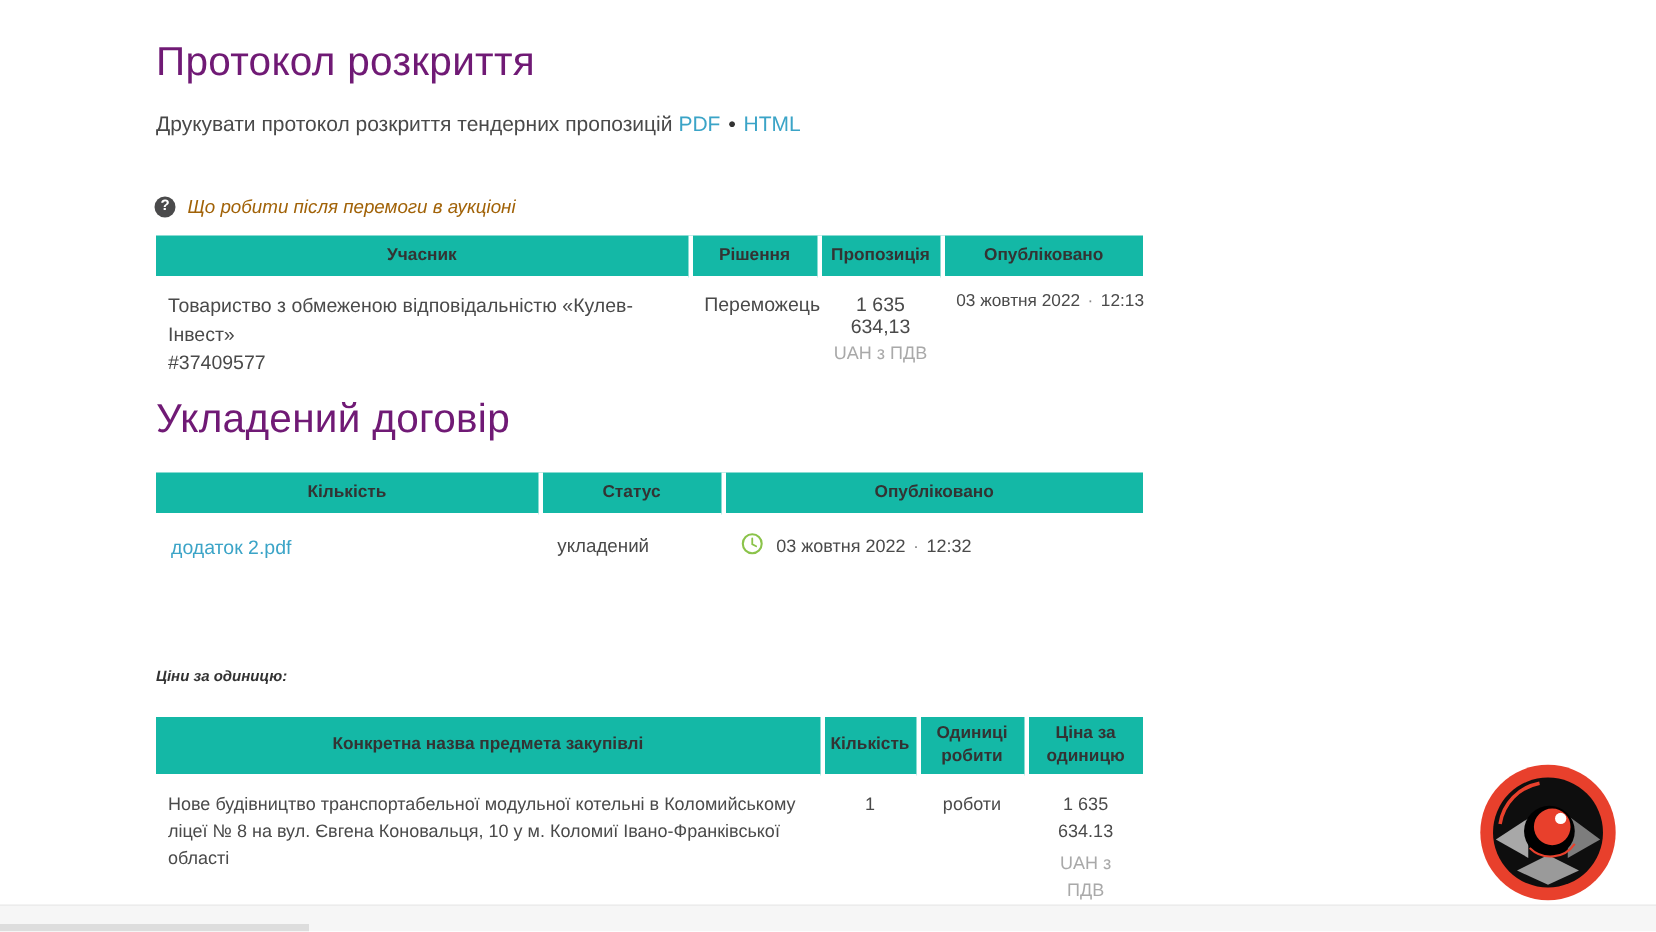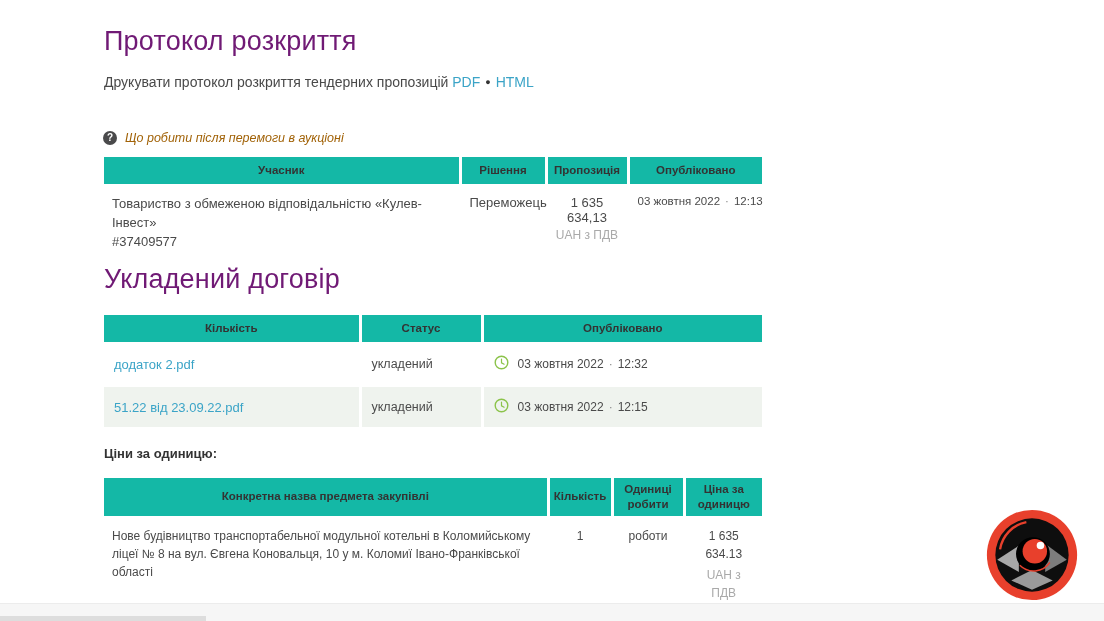--- a/index.html
+++ b/index.html
@@ -60,21 +60,21 @@
   
   .file-link { color:#3ba4c7; text-decoration:none; font-size:13px;margin-top:48px; }
   .row-alt td { background:#eff3ee; }
   .tbl-contracts tbody tr + tr td { border-top:3px solid #fff; }
   .tbl-contracts tbody td { padding:11px 10px; vertical-align:middle; }
   .status-text { font-size:12.5px; }
   .pub-flex { display:flex; align-items:center; font-size:12px; white-space:nowrap; }
   .clock-icon { margin-right:9px; flex:0 0 auto; display:inline-block; }
 
   
-  .unit-title { position:absolute; left:104px; top:446px; font-size:13px; font-weight:700; color:#333; }
+  .unit-title { position:absolute; left:104px; top:446px; font-size:10px; font-weight:700; color:#333;font-style:italic; }
   .tbl-units tbody td { font-size:12px; line-height:1.5; }
 
   
   .logo { position:absolute; left:985px; top:508px; width:94px; height:94px; }
 
   
   .bottom-bar {
     position:absolute; left:0; top:603px; width:1104px; height:18px;
     background:#f6f6f6; border-top:1px solid #ececec;
   }
@@ -152,37 +152,20 @@
         <td class="gap status-text">укладений</td>
         <td class="gap">
           <span class="pub-flex">
             <span class="clock-icon"><svg width="15" height="15" viewBox="0 0 15 15">
                   <circle cx="7.5" cy="7.5" r="6.3" fill="none" stroke="#8bc34a" stroke-width="1.4"></circle>
                   <path d="M7.5 4v3.8l2.6 1.4" fill="none" stroke="#8bc34a" stroke-width="1.2" stroke-linecap="round"></path>
                 </svg></span>
             <span>03 жовтня 2022</span>
               <span class="dot-sep">·</span>
               <span>12:32</span>
-          </span>
-        </td>
-      </tr>
-      <tr class="row-alt">
-        <td>
-          <a href="#" class="file-link">51.22 від 23.09.22.pdf</a>
-        </td>
-        <td class="gap status-text">укладений</td>
-        <td class="gap">
-          <span class="pub-flex">
-            <span class="clock-icon"><svg width="15" height="15" viewBox="0 0 15 15">
-                  <circle cx="7.5" cy="7.5" r="6.3" fill="none" stroke="#8bc34a" stroke-width="1.4"></circle>
-                  <path d="M7.5 4v3.8l2.6 1.4" fill="none" stroke="#8bc34a" stroke-width="1.2" stroke-linecap="round"></path>
-                </svg></span>
-            <span>03 жовтня 2022</span>
-              <span class="dot-sep">·</span>
-              <span>12:15</span>
           </span>
         </td>
       </tr>
     </tbody>
   </table>
 
   <div class="unit-title">Ціни за одиницю:</div>
 
   <table class="tbl tbl-units">
     <colgroup>

